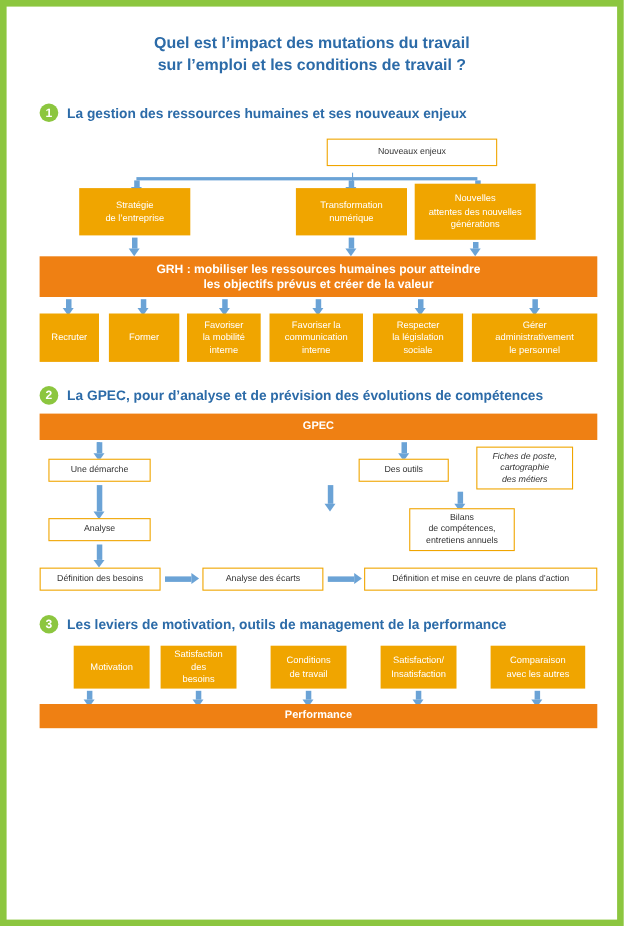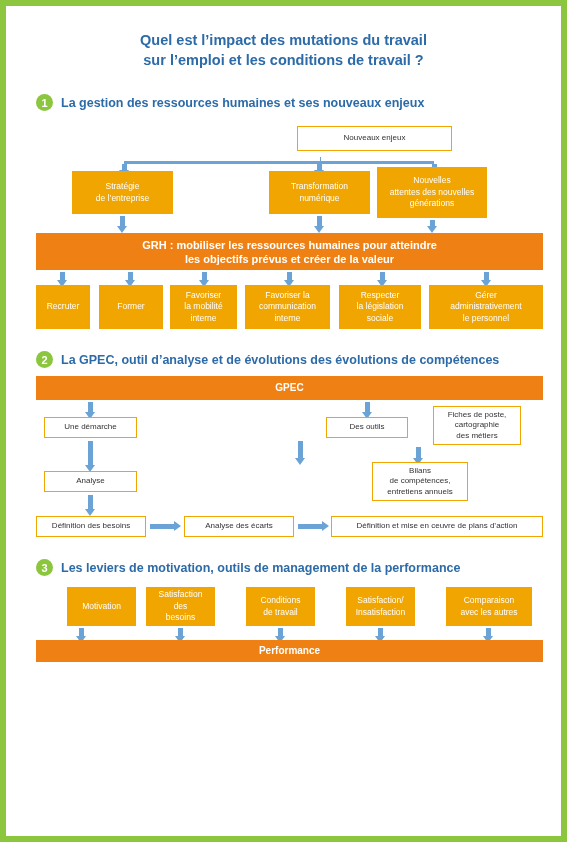--- a/index.html
+++ b/index.html
@@ -200,32 +200,32 @@
 sociale</span>
   </div>
   <div class="box box-orange" style="left:423px; top:279px; width:114px; height:44px;">
     <span style="white-space:pre-line">Gérer
 administrativement
 le personnel</span>
   </div>
 
   <div class="section-head" style="left:30px; top:345px;">
     <div class="badge">2</div>
-    <div class="section-label">La GPEC, outil d’analyse et de évolutions des évolutions de compétences</div>
+    <div class="section-label">La GPEC, pour d’analyse et de prévision des évolutions de compétences</div>
   </div>
 
   <div class="box box-orange-dark" style="left:30px; top:370px; width:507px; height:24px; font-size:10px;">GPEC</div>
 
   <div class="connector" style="left:82px; top:396px; width:3px; height:8px;"></div>
   <div class="arrow" style="left:82px; top:396px; height:10px;"></div>
   <div class="arrow" style="left:359px; top:396px; height:10px;"></div>
 
   <div class="box box-white" style="left:38px; top:411px; width:93px; height:21px;">Une démarche</div>
   <div class="box box-white" style="left:320px; top:411px; width:82px; height:21px;">Des outils</div>
-  <div class="box box-white" style="left:427px; top:400px; width:88px; height:39px;">
+  <div class="box box-white" style="left:427px; top:400px; width:88px; height:39px;font-style:italic;">
     <span style="white-space:pre-line">Fiches de poste,
 cartographie
 des métiers</span>
   </div>
 
   <div class="arrow" style="left:82px; top:435px; height:24px;"></div>
   <div class="arrow" style="left:292px; top:435px; height:17px;"></div>
   <div class="arrow" style="left:410px; top:441px; height:11px;"></div>
 
   <div class="box box-white" style="left:38px; top:465px; width:93px; height:21px;">Analyse</div>

